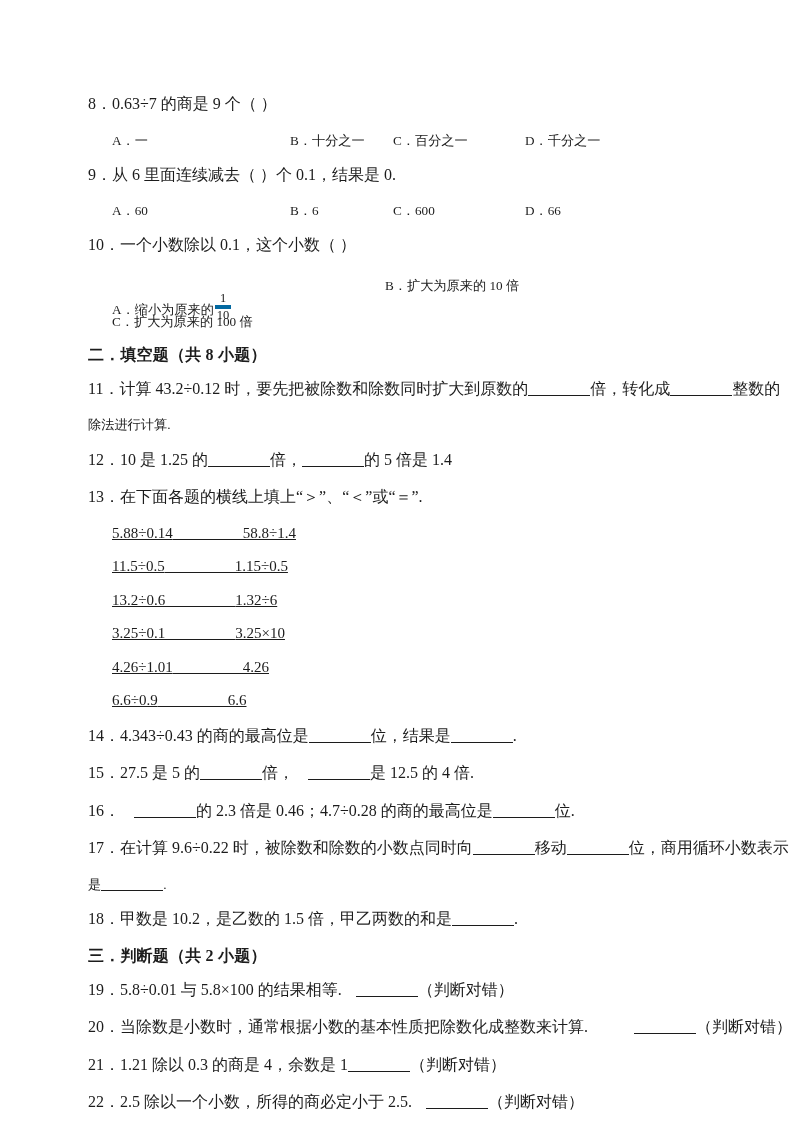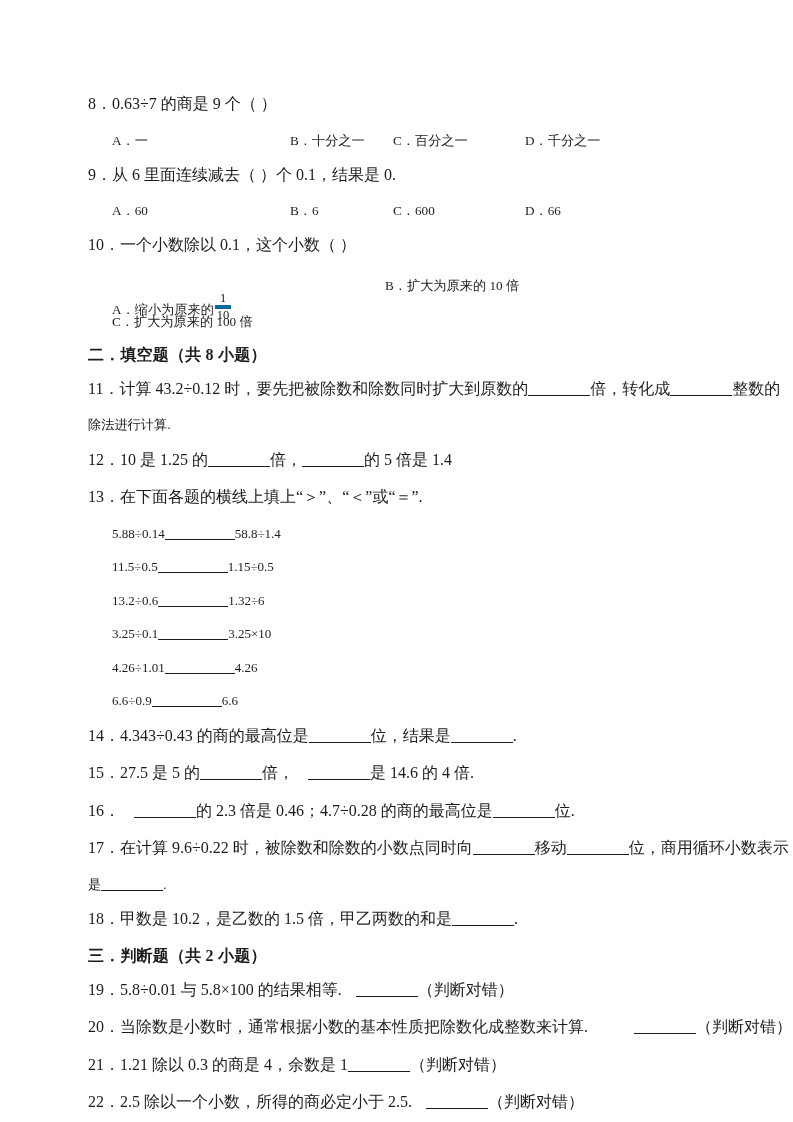--- a/index.html
+++ b/index.html
@@ -99,23 +99,24 @@
     display: block;
     border-top: 4px solid #0369a1;
     padding: 0 2px;
     font-size: 12.5px;
   }
 
   
   .subline {
     margin-left: 24px;
     margin-bottom: 16.5px;
-    font-size: 13px;
-    line-height: 17px;
-    white-space: nowrap;
+    font-size: 15px;
+    line-height: 17px;
+    white-space: nowrap;
+    text-decoration: underline;
   }
   
   .contline {
     margin-bottom: 16.5px;
     font-size: 13.2px;
     line-height: 17px;
     white-space: nowrap;
   }
   .spacer-sm { display:inline-block; width: 14px; }
   .spacer-md { display:inline-block; width: 46px; }
@@ -189,21 +190,21 @@
     </div>
     <div class="subline">
       <span>6.6÷0.9</span><span class="blank b-xl"></span><span>6.6</span>
     </div>
 
     <div class="qrow">
       <span class="num">14．</span><span>4.343÷0.43 的商的最高位是</span><span class="blank b-lg"></span><span>位，结果是</span><span class="blank b-lg"></span><span>.</span>
     </div>
 
     <div class="qrow">
-      <span class="num">15．</span><span>27.5 是 5 的</span><span class="blank b-lg"></span><span>倍，</span><span class="spacer-sm"></span><span class="blank b-lg"></span><span>是 14.6 的 4 倍.</span>
+      <span class="num">15．</span><span>27.5 是 5 的</span><span class="blank b-lg"></span><span>倍，</span><span class="spacer-sm"></span><span class="blank b-lg"></span><span>是 12.5 的 4 倍.</span>
     </div>
 
     <div class="qrow">
       <span class="num">16．</span><span class="spacer-sm"></span><span class="blank b-lg"></span><span>的 2.3 倍是 0.46；4.7÷0.28 的商的最高位是</span><span class="blank b-lg"></span><span>位.</span>
     </div>
 
     <div class="qrow">
       <span class="num">17．</span><span>在计算 9.6÷0.22 时，被除数和除数的小数点同时向</span><span class="blank b-lg"></span><span>移动</span><span class="blank b-lg"></span><span>位，商用循环小数表示</span>
     </div>
     <div class="contline">

